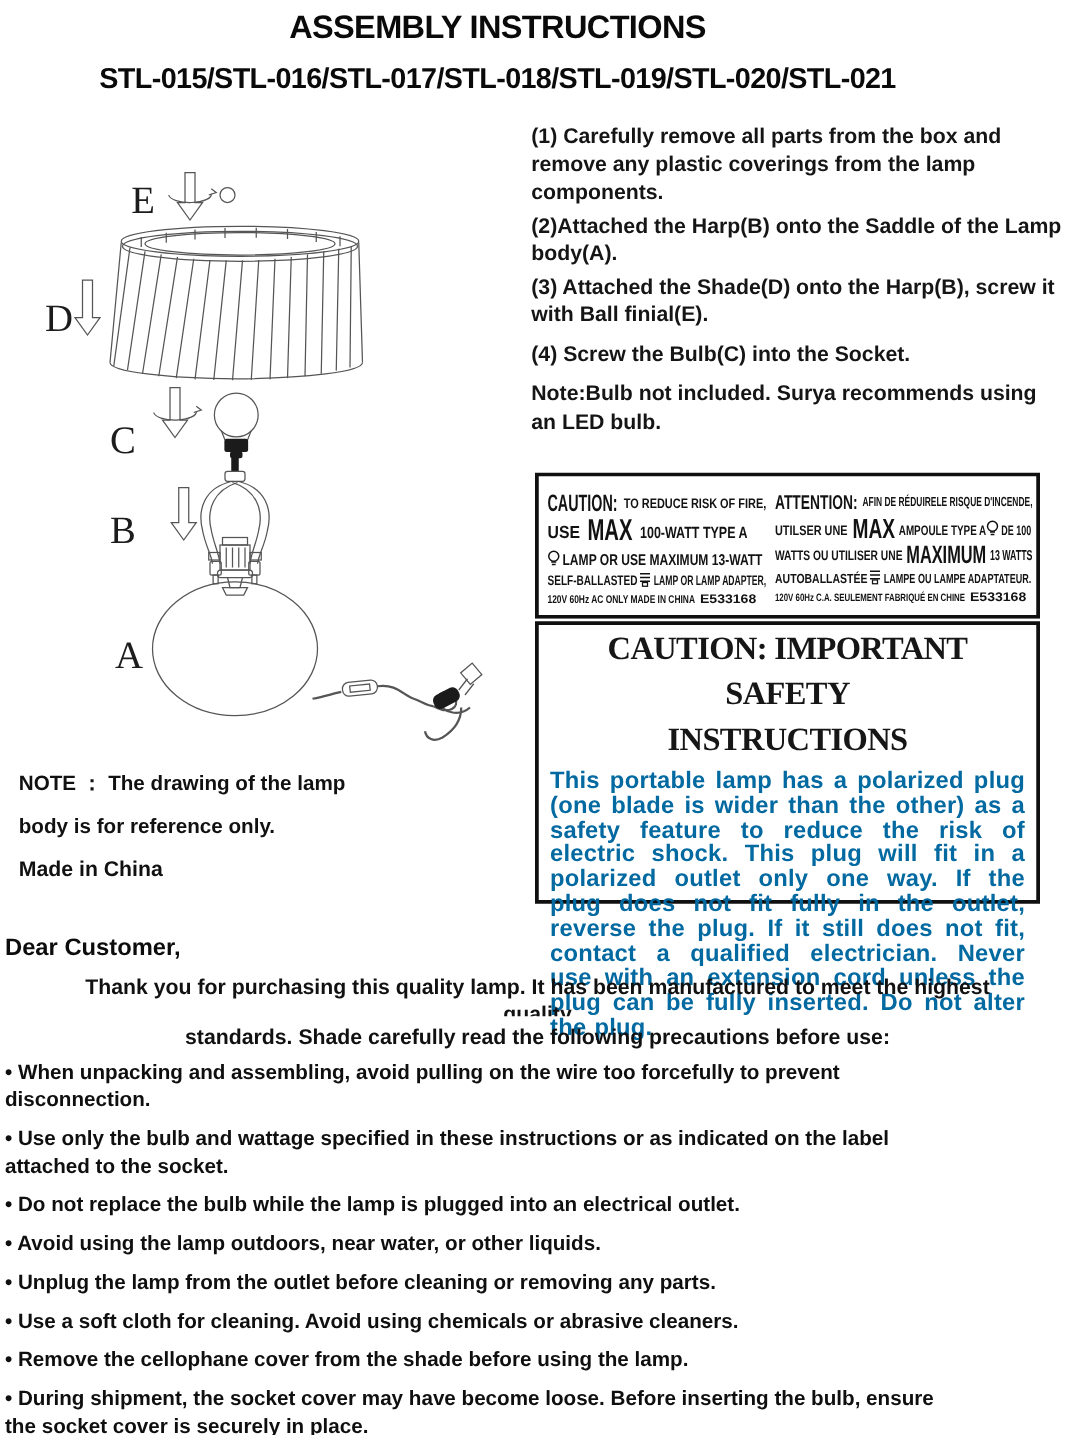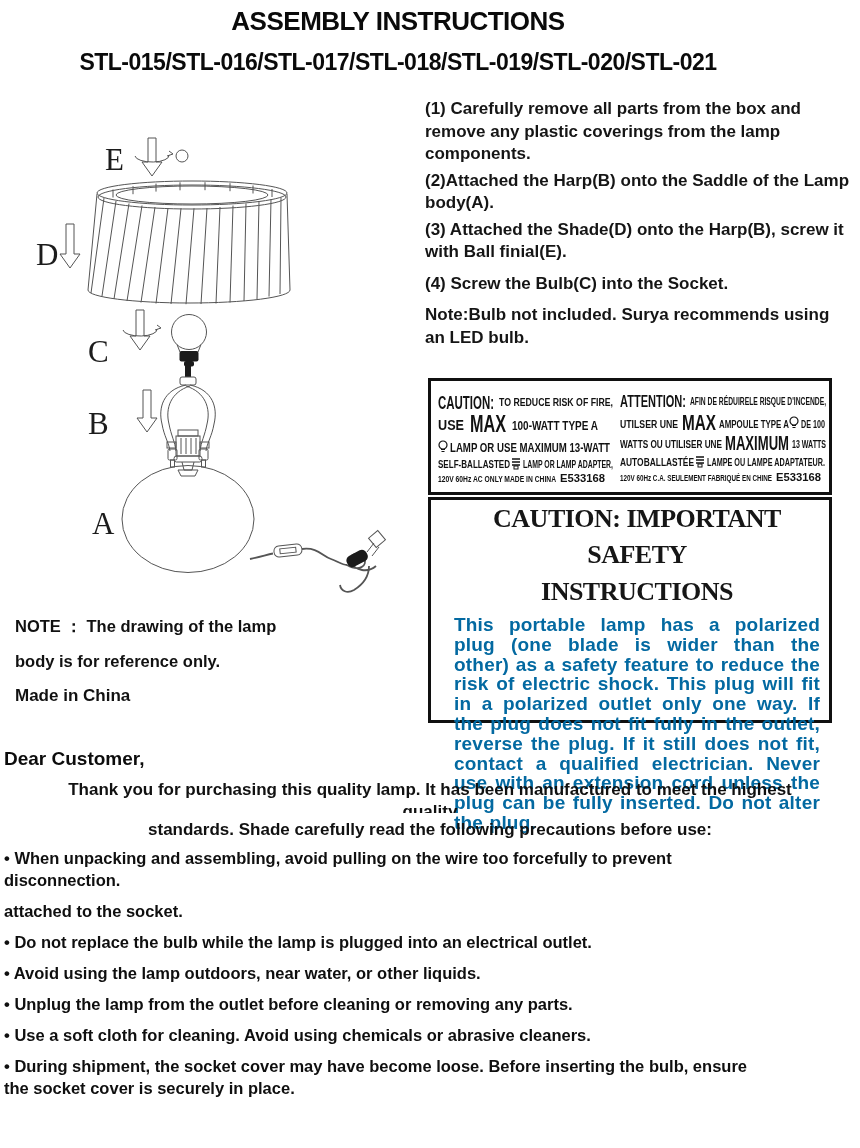--- a/index.html
+++ b/index.html
@@ -22,21 +22,21 @@
   .ln{fill:none;stroke:#555;stroke-width:1;}
   .ln2{fill:none;stroke:#555;stroke-width:1.8;}
   .dk{fill:#1b1b1b;stroke:none;}
 
   
   .label-svg{position:absolute;left:428px;top:378px;}
   .label-svg text{font-family:"Liberation Sans",sans-serif;font-weight:bold;fill:#121212;}
 
   
   .safety{position:absolute;left:428px;top:497px;width:404px;height:226px;
-          border:3px solid #101010;box-sizing:border-box;padding:1px 9px 0 23px;background:#fff;}
+          border:3px solid #101010;box-sizing:border-box;padding:1px 9px 0 9px;background:#fff;}
   .safety .t{font-family:"Liberation Serif",serif;font-weight:bold;text-align:center;
              font-size:26px;letter-spacing:-0.5px;color:#161616;line-height:36px;}
   .safety .t2{margin-top:1px;}
   .safety .b{margin-top:5px;font-size:19px;line-height:19.8px;font-weight:bold;
              color:#0369a1;text-align:justify;letter-spacing:0.2px;word-spacing:1px;}
 
   
   .noteline{position:absolute;left:15px;font-size:16.5px;font-weight:bold;color:#111;}
   .n1{top:616px;} .n2{top:652px;} .n3{top:686px;font-size:17px;}
 
@@ -246,33 +246,37 @@
   <div class="para p1">Thank you for purchasing this quality lamp. It has been manufactured to meet the highest</div>
   <div class="para pclip">quality</div>
   <div class="para p2">standards. Shade carefully read the following precautions before use:</div>
 
   <div class="bullets">
     <div class="bullet">
       <div><span>•</span> <span>When unpacking and assembling, avoid pulling on the wire too forcefully to prevent</span></div>
       <div>disconnection.</div>
     </div>
     <div class="bullet">
+      <div><span>•</span> <span>Use only the bulb and wattage specified in these instructions or as indicated on the label</span></div>
       <div>attached to the socket.</div>
     </div>
     <div class="bullet">
       <div><span>•</span> <span>Do not replace the bulb while the lamp is plugged into an electrical outlet.</span></div>
     </div>
     <div class="bullet">
       <div><span>•</span> <span>Avoid using the lamp outdoors, near water, or other liquids.</span></div>
     </div>
     <div class="bullet">
       <div><span>•</span> <span>Unplug the lamp from the outlet before cleaning or removing any parts.</span></div>
     </div>
     <div class="bullet">
       <div><span>•</span> <span>Use a soft cloth for cleaning. Avoid using chemicals or abrasive cleaners.</span></div>
+    </div>
+    <div class="bullet">
+      <div><span>•</span> <span>Remove the cellophane cover from the shade before using the lamp.</span></div>
     </div>
     <div class="bullet">
       <div><span>•</span> <span>During shipment, the socket cover may have become loose. Before inserting the bulb, ensure</span></div>
       <div>the socket cover is securely in place.</div>
     </div>
   </div>
 
 </div>
 
 </body></html>

